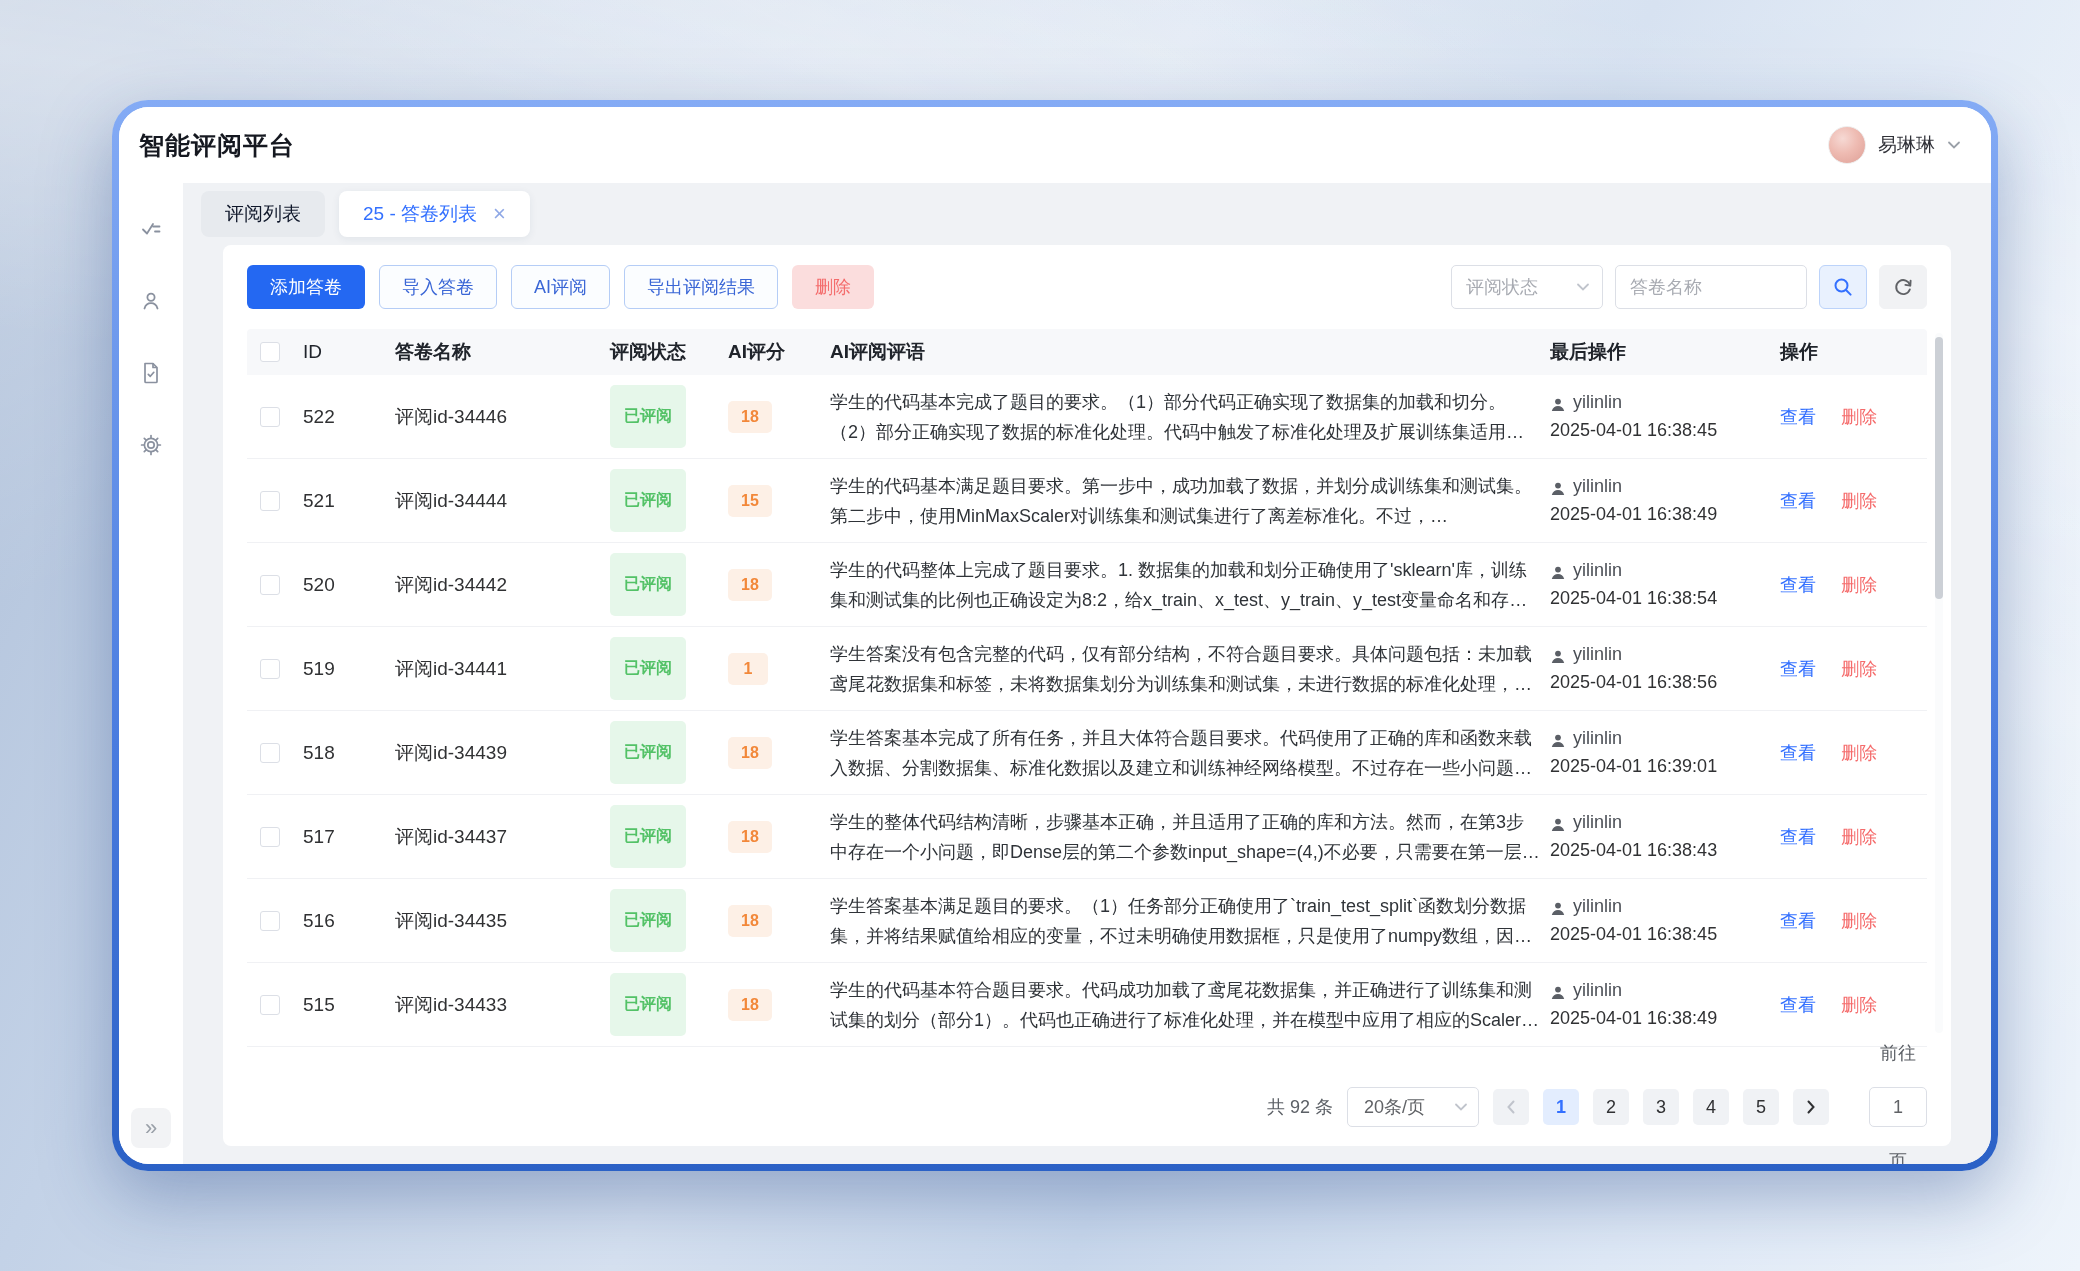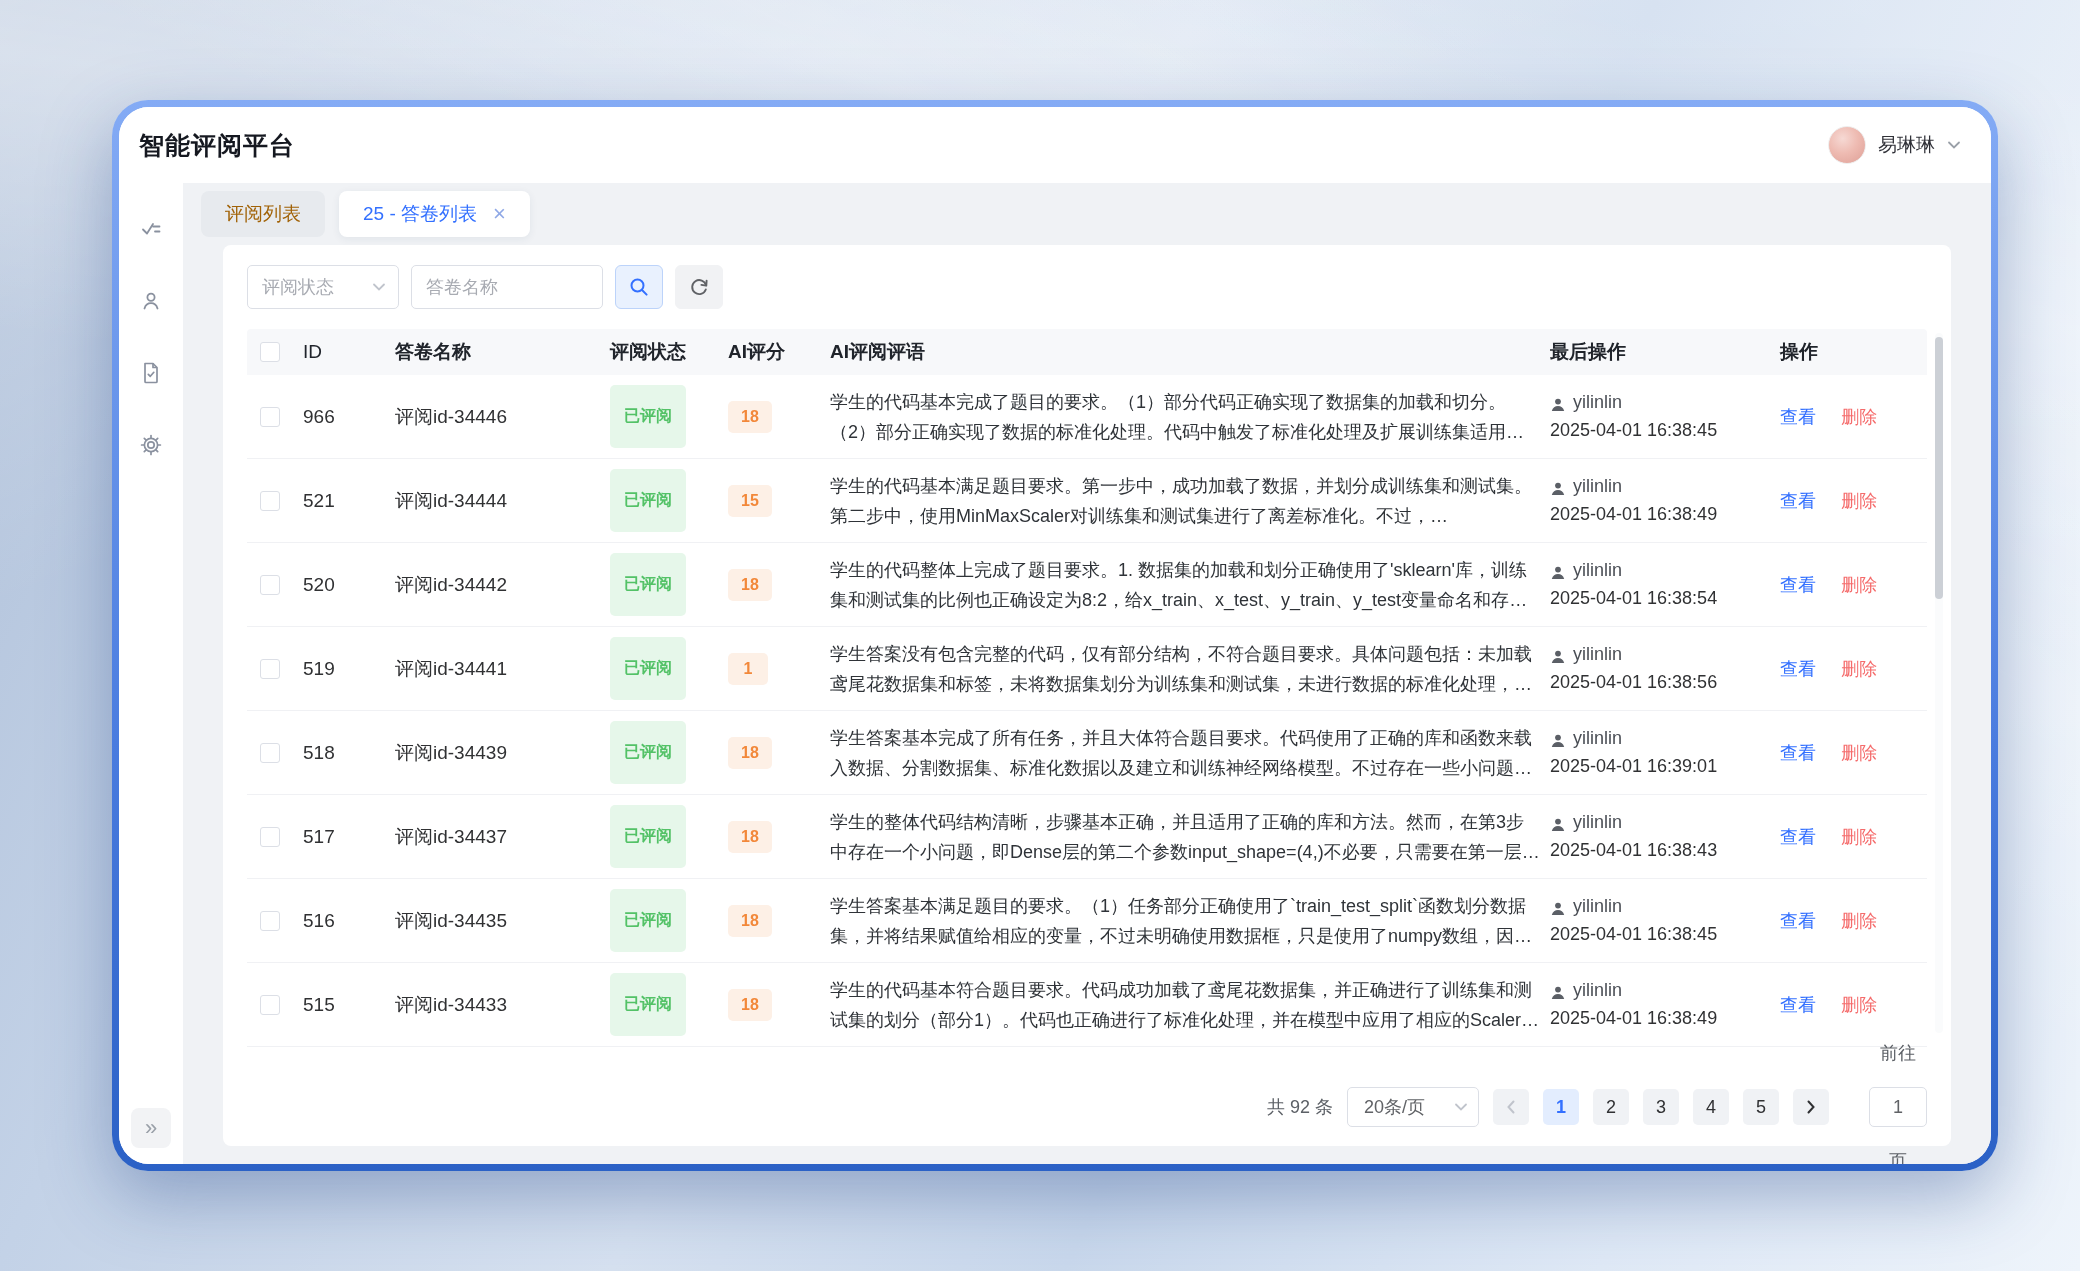--- a/index.html
+++ b/index.html
@@ -40,21 +40,21 @@
 
   
   .sidebar { width:64px; flex:0 0 auto; background:#fff; position:relative; padding-top:26px; display:flex; flex-direction:column; align-items:center; gap:32px; }
   .side-icon { width:40px; height:40px; display:flex; align-items:center; justify-content:center; cursor:pointer; }
   .collapse-btn { position:absolute; bottom:16px; left:12px; width:40px; height:40px; border-radius:8px; background:#f2f3f5; display:flex; align-items:center; justify-content:center; font-size:22px; color:#9aa0a8; cursor:pointer; }
 
   
   .main { flex:1; min-width:0; background:#f0f2f5; padding:0 40px 18px 18px; display:flex; flex-direction:column; }
   .tabbar { height:62px; flex:0 0 auto; display:flex; align-items:center; gap:14px; }
   .tab { height:46px; border-radius:8px; padding:0 24px; display:flex; align-items:center; font-size:19px; cursor:pointer; }
-  .tab.inactive { background:#e7eaee; color:#a16207; }
+  .tab.inactive { background:#e7eaee; color:#0f172a; }
   .tab.active { background:#fff; color:#3370ff; gap:16px; box-shadow:0 2px 8px rgba(30,50,90,0.07); }
   .tab-close { color:#8fa8e6; font-size:22px; line-height:1; cursor:pointer; }
 
   .panel { position:relative; margin-left:22px; background:#fff; border-radius:8px; flex:1; min-height:0; padding:20px 24px 0; display:flex; flex-direction:column; }
 
   
   .toolbar { flex:0 0 auto; display:flex; align-items:center; justify-content:space-between; margin-bottom:20px; }
   .btn-group { display:flex; gap:14px; }
   .btn { height:44px; border-radius:6px; font-size:18px; padding:0 22px; display:flex; align-items:center; border:1px solid transparent; cursor:pointer; font-family:inherit; }
   .btn-primary { background:#2468f2; color:#fff; }
@@ -173,20 +173,27 @@
             </div>
             <div class="tab active">
               <span>25 - 答卷列表</span>
               <span class="tab-close">×</span>
             </div>
           </div>
 
           <div class="panel">
 
             <div class="toolbar">
+              <div class="btn-group">
+                <button class="btn btn-primary">添加答卷</button>
+                <button class="btn btn-outline">导入答卷</button>
+                <button class="btn btn-outline">AI评阅</button>
+                <button class="btn btn-outline">导出评阅结果</button>
+                <button class="btn btn-danger">删除</button>
+              </div>
               <div class="filters">
                 <div class="select">
                   <span>评阅状态</span>
                   <svg width="14" height="10" viewBox="0 0 14 10">
                       <polyline points="2,2.5 7,7.5 12,2.5" fill="none" stroke="#c0c4cc" stroke-width="1.8" stroke-linecap="round"></polyline>
                     </svg>
                 </div>
                 <input class="text-input" placeholder="答卷名称" style="">
                 <div class="icon-btn search">
                   <svg width="22" height="22" viewBox="0 0 22 22">
@@ -214,21 +221,21 @@
                 <div class="cell c-score">AI评分</div>
                 <div class="cell c-comment">AI评阅评语</div>
                 <div class="cell c-last">最后操作</div>
                 <div class="cell c-act">操作</div>
               </div>
               <div>
   <div class="trow">
     <div class="cell c-cb">
                       <span class="checkbox"></span>
                     </div>
-    <div class="cell c-id">966</div>
+    <div class="cell c-id">522</div>
     <div class="cell c-name">评阅id-34446</div>
     <div class="cell c-status"><span class="badge-green">已评阅</span></div>
     <div class="cell c-score"><span class="badge-orange">18</span></div>
     <div class="cell c-comment">
                       <div class="comment">学生的代码基本完成了题目的要求。（1）部分代码正确实现了数据集的加载和切分。（2）部分正确实现了数据的标准化处理。代码中触发了标准化处理及扩展训练集适用于测试集。...</div>
                     </div>
     <div class="cell c-last">
       <div class="lastop-line1">
         <svg width="16" height="16" viewBox="0 0 16 16">
           <circle cx="8" cy="4.6" r="2.9" fill="#5b5f66"></circle>

